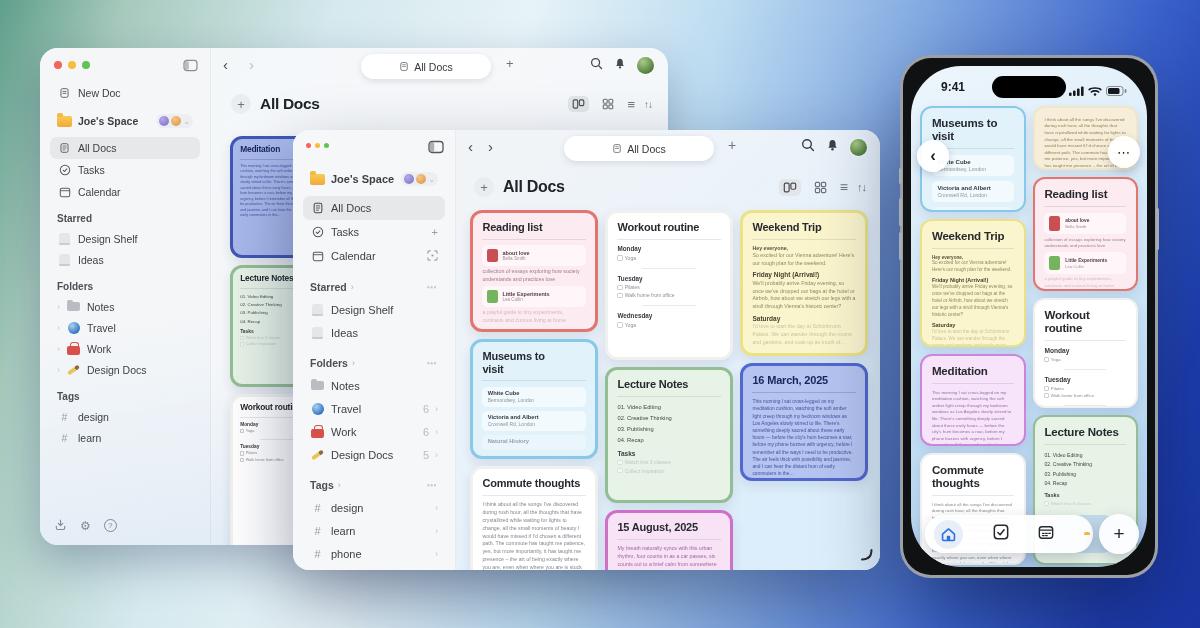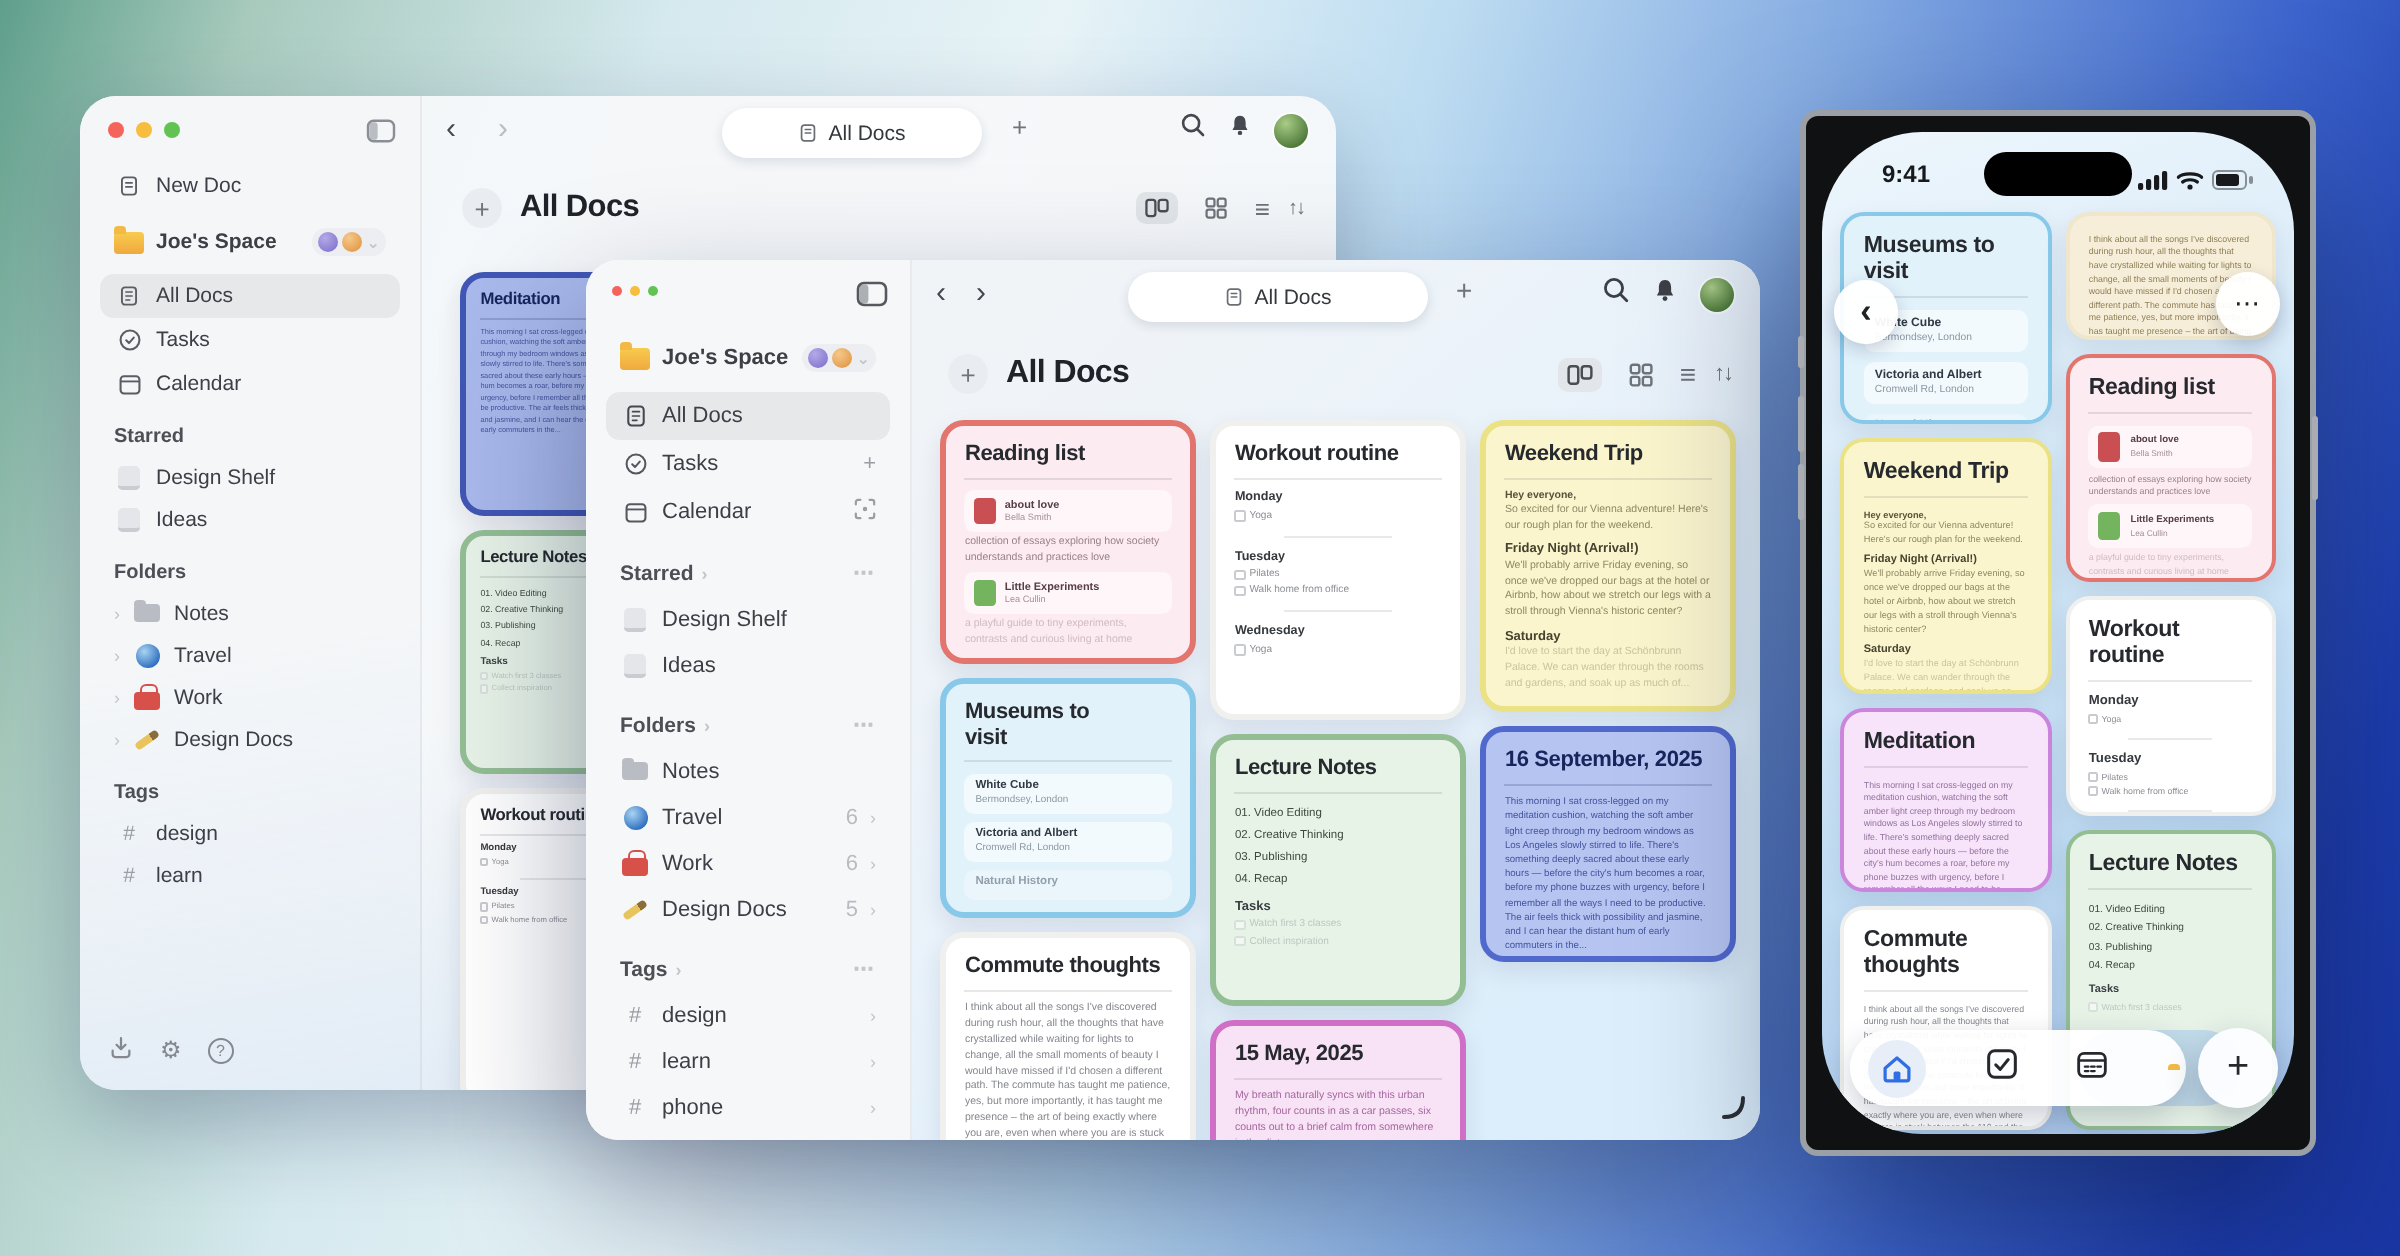--- a/index.html
+++ b/index.html
@@ -97,21 +97,21 @@
   .crd-magenta .cbody{color:#a667a0}
   .crd-purple .cbody{color:#92739c}
   .litem{font-size:.55em;color:#3e493e;line-height:1.9}
   .faded{opacity:.45}
   .wk-h{font-size:.62em;font-weight:700;color:#45422f;margin:.55em 0 .2em}
   .wk-greet{font-size:.5em;font-weight:700;color:#57523b;margin-bottom:.2em}
   .swrow{display:flex;gap:.4em;margin-top:.4em}
   .sw{width:2.2em;height:1.5em;border-radius:.3em}
 
   
-  .phone{position:absolute;left:903px;top:58px;width:252px;height:517px;background:#101113;border-radius:6px;
+  .phone{position:absolute;left:903px;top:58px;width:252px;height:517px;background:#101113;border-radius:28px;
     padding:8px;box-shadow:0 0 0 3px #9ba0a6,0 35px 80px rgba(5,15,50,.5);z-index:5}
   .phbtn{position:absolute;background:#a9adb3;border-radius:2px}
   .screen{width:100%;height:100%;border-radius:50px;overflow:hidden;position:relative;
     background:linear-gradient(160deg,#eef6fc,#d4e9f8 40%,#bedbf3 70%,#a9c6ec)}
   .island{position:absolute;top:10px;left:50%;transform:translateX(-50%);width:74px;height:22px;background:#000;border-radius:12px}
   .phtime{position:absolute;top:14px;left:30px;font-size:12px;font-weight:700;color:#17191d}
   .stat{position:absolute;top:16px;right:20px;display:flex;gap:4px;align-items:center}
   .fcirc{position:absolute;width:32px;height:32px;border-radius:50%;background:rgba(255,255,255,.95);
     box-shadow:0 3px 9px rgba(20,30,70,.2);display:flex;align-items:center;justify-content:center;color:#222;z-index:6}
   .toolbar{position:absolute;left:14px;bottom:14px;width:168px;height:38px;background:rgba(255,255,255,.94);
@@ -626,40 +626,40 @@
               <span class="cb"></span>
               <span>Watch first 3 classes</span>
             </div>
           <div class="cbrow faded">
               <span class="cb"></span>
               <span>Collect inspiration</span>
             </div>
         </div>
 
         <div class="card crd-magenta" style="height:120px">
-          <div class="ct">15 May, 2025</div>
+          <div class="ct">15 August, 2025</div>
           <hr class="chr">
           <div class="cbody">My breath naturally syncs with this urban rhythm, four counts in as a car passes, six counts out to a brief calm from somewhere in the distance...</div>
         </div>
       </div>
 
       <div class="col" style="flex:1">
         <div class="card crd-yellow" style="height:146px">
           <div class="ct">Weekend Trip</div>
           <hr class="chr">
           <div class="wk-greet">Hey everyone,</div>
           <div class="cbody">So excited for our Vienna adventure! Here's our rough plan for the weekend.</div>
           <div class="wk-h">Friday Night (Arrival!)</div>
           <div class="cbody">We'll probably arrive Friday evening, so once we've dropped our bags at the hotel or Airbnb, how about we stretch our legs with a stroll through Vienna's historic center?</div>
           <div class="wk-h">Saturday</div>
           <div class="cbody faded">I'd love to start the day at Schönbrunn Palace. We can wander through the rooms and gardens, and soak up as much of...</div>
         </div>
 
         <div class="card crd-peri" style="height:118px">
-          <div class="ct">16 September, 2025</div>
+          <div class="ct">16 March, 2025</div>
           <hr class="chr">
           <div class="cbody" style="font-size:.46em">This morning I sat cross-legged on my meditation cushion, watching the soft amber light creep through my bedroom windows as Los Angeles slowly stirred to life. There's something deeply sacred about these early hours — before the city's hum becomes a roar, before my phone buzzes with urgency, before I remember all the ways I need to be productive. The air feels thick with possibility and jasmine, and I can hear the distant hum of early commuters in the...</div>
         </div>
 
       </div>
     </div>
 
     <span class="abs" style="right:6px;bottom:4px">
       <svg width="15" height="15">
           <path d="M3 12.5 Q12.5 12.5 12.5 3" stroke="#2c2f34" stroke-width="2" fill="none" stroke-linecap="round"></path>

